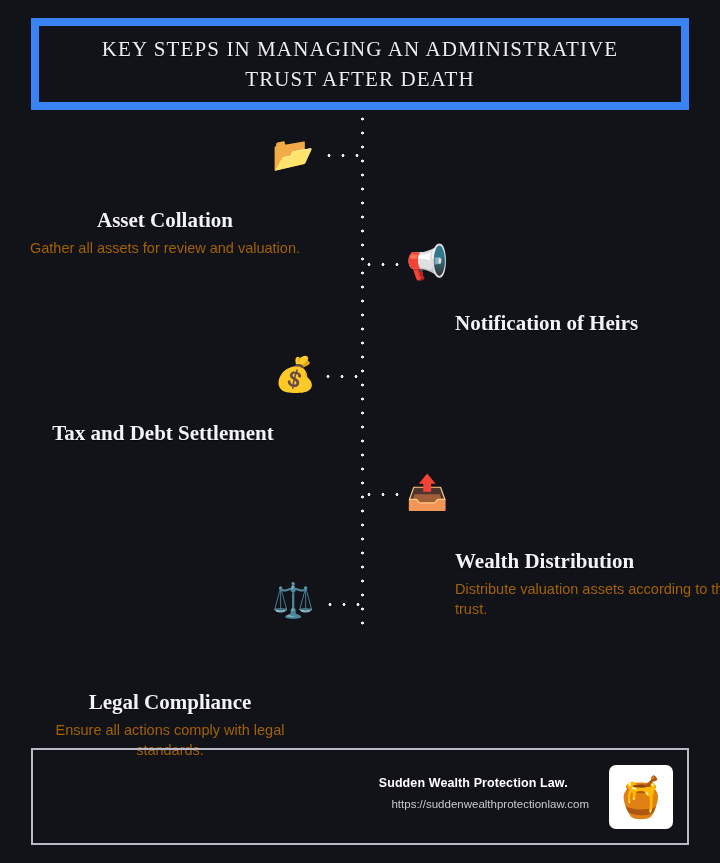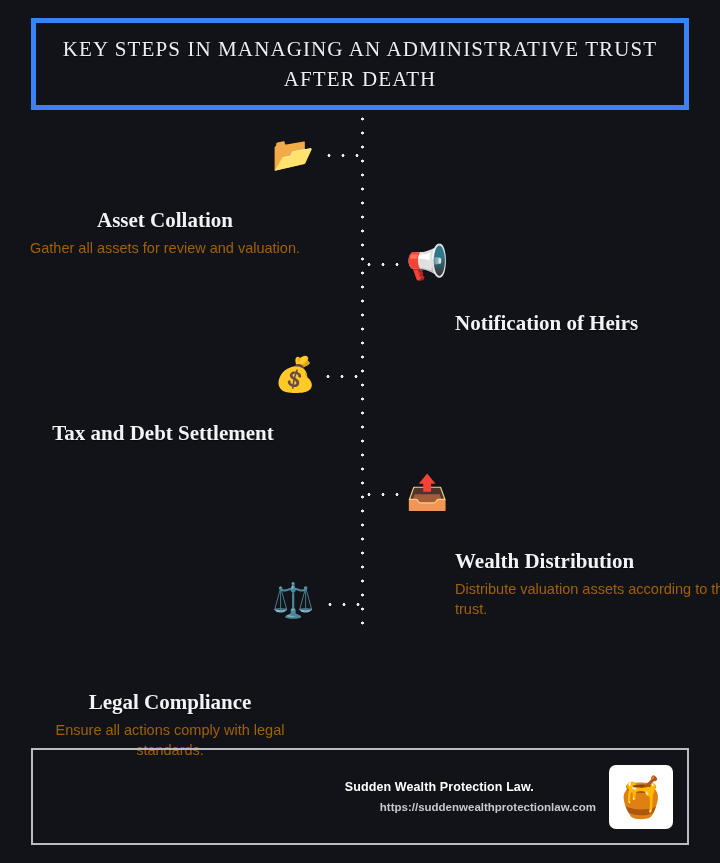--- a/index.html
+++ b/index.html
@@ -20,21 +20,21 @@
     overflow: hidden;
   }
 
   
   .header-box {
     position: absolute;
     left: 31px;
     top: 18px;
     width: 658px;
     height: 92px;
-    border: 5px solid #3b82f6;
+    border: 8px solid #3b82f6;
     box-sizing: border-box;
     display: flex;
     align-items: center;
     justify-content: center;
   }
   .header-title {
     font-family: "Liberation Serif", "DejaVu Serif", serif;
     font-size: 21px;
     line-height: 30px;
     font-weight: 400;
@@ -121,37 +121,37 @@
   .footer-inner {
     position: absolute;
     right: 14px;
     top: 50%;
     transform: translateY(-50%);
     display: flex;
     align-items: center;
     gap: 12px;
   }
   .footer-textwrap {
-    text-align: left;
+    text-align: center;
   }
   .footer-brand {
     font-family: "Liberation Sans", sans-serif;
     font-size: 12.5px;
     font-weight: 700;
     color: #ffffff;
     letter-spacing: 0.1px;
     margin: 0 0 7px 0;
     white-space: nowrap;
   }
   .footer-url {
     font-family: "Liberation Sans", sans-serif;
     font-size: 11.5px;
-    font-weight: 700;
+    font-weight: 400;
     color: #c6c9d1;
-    margin: 1px;
+    margin: 8px;
     white-space: nowrap;
     padding-left: 34px;
   }
   .footer-logo {
     width: 64px;
     height: 64px;
     background: #ffffff;
     border-radius: 7px;
     display: flex;
     align-items: center;

